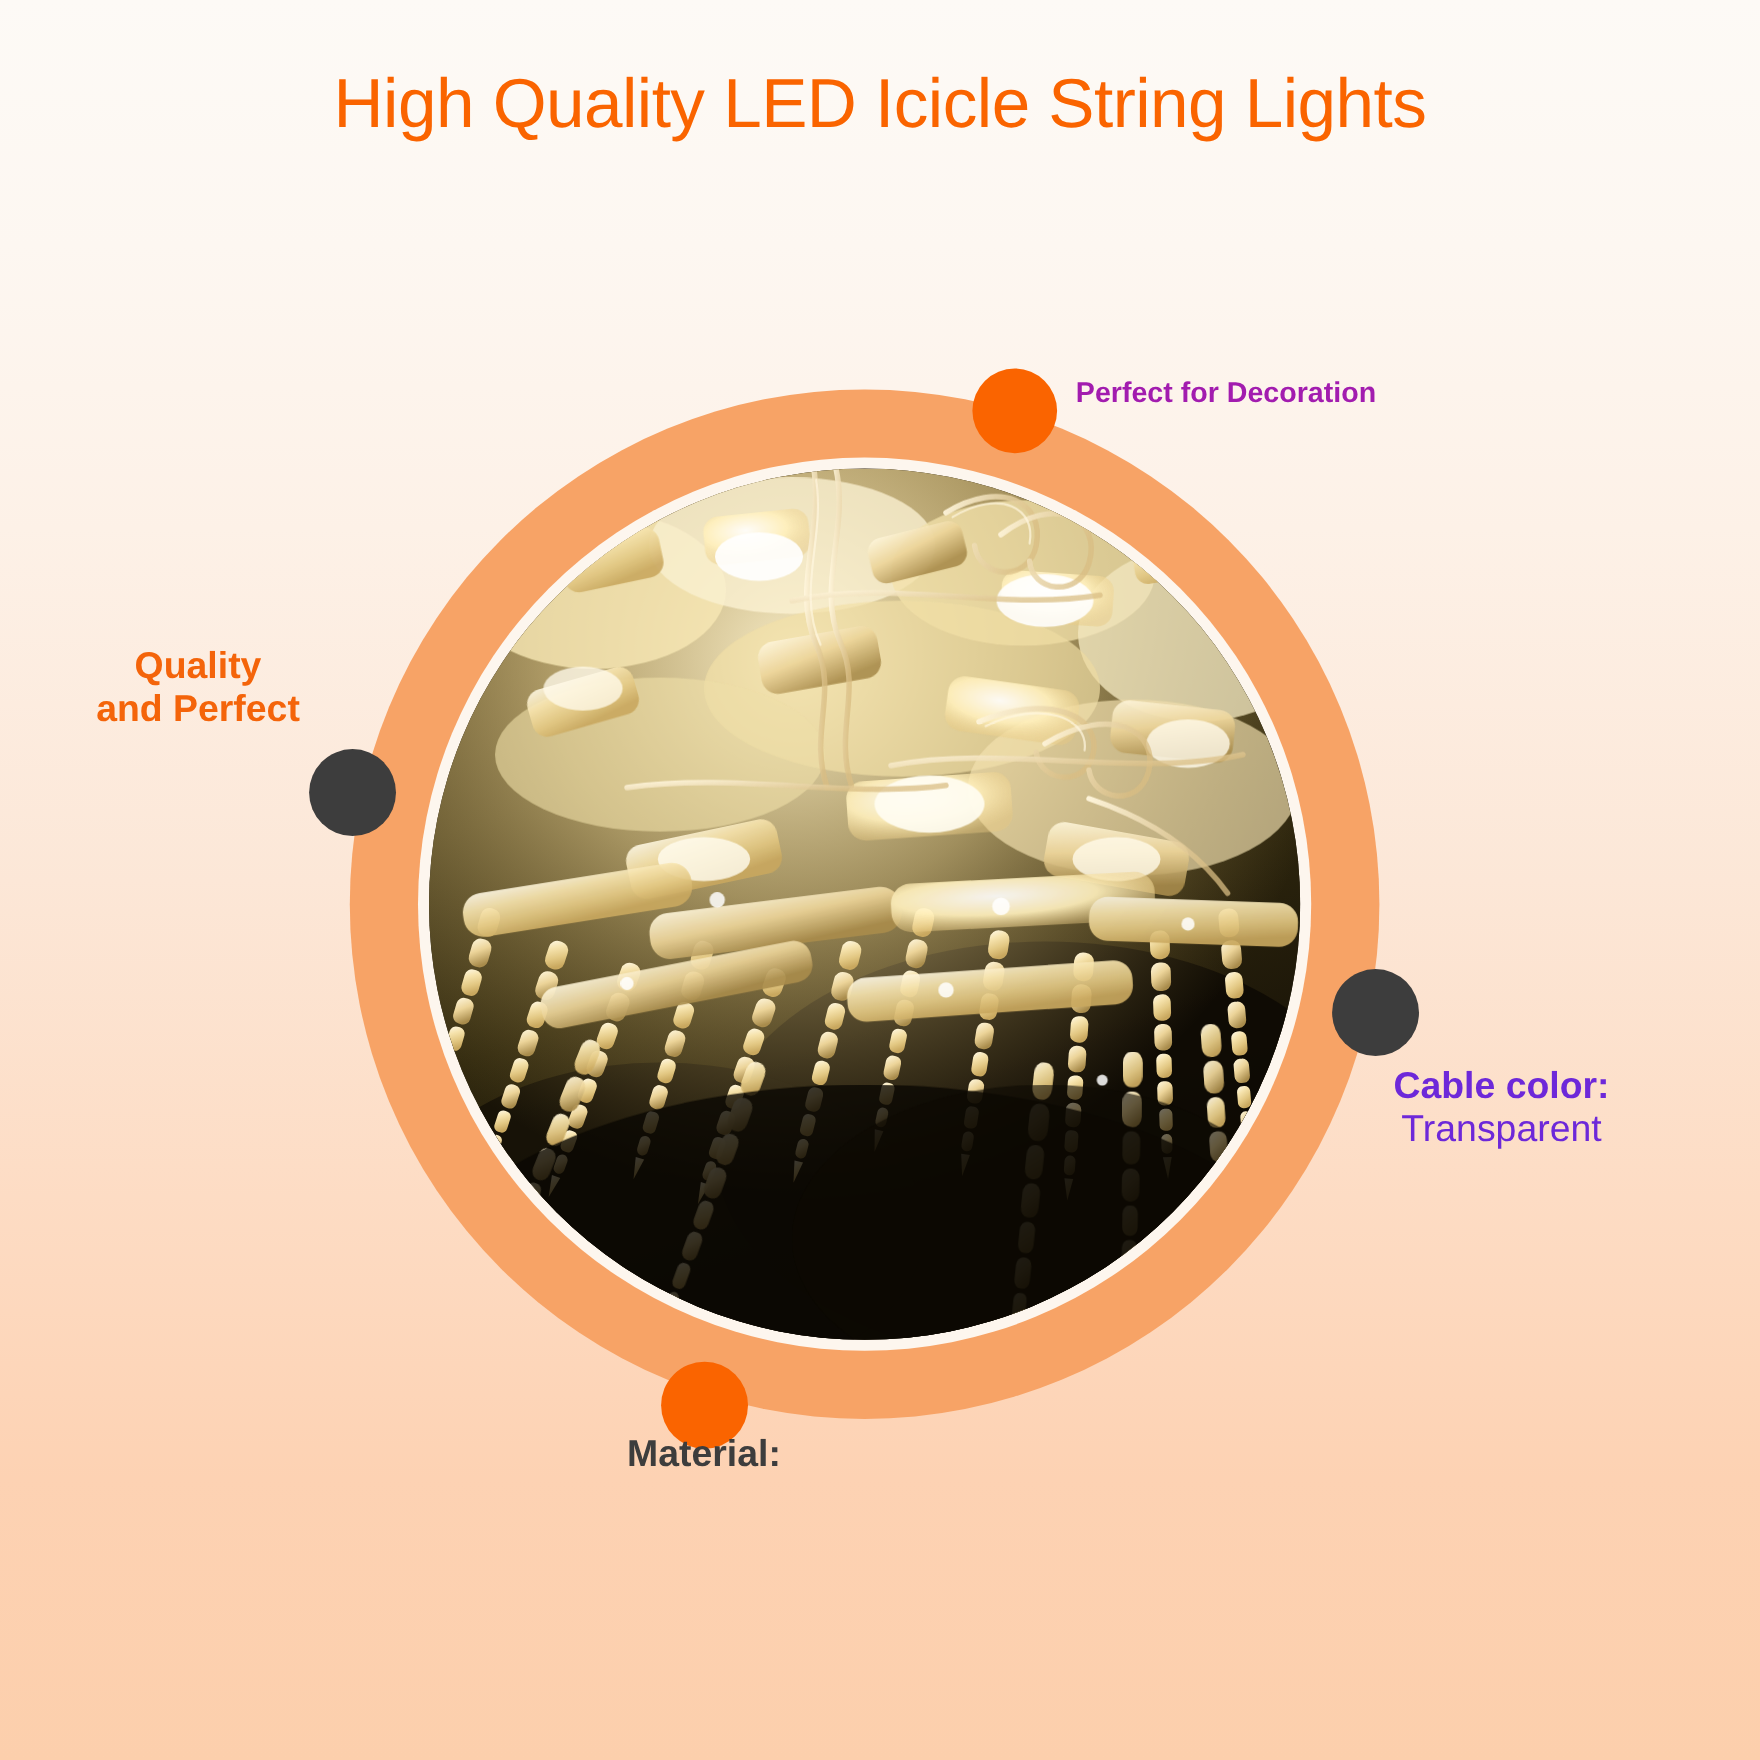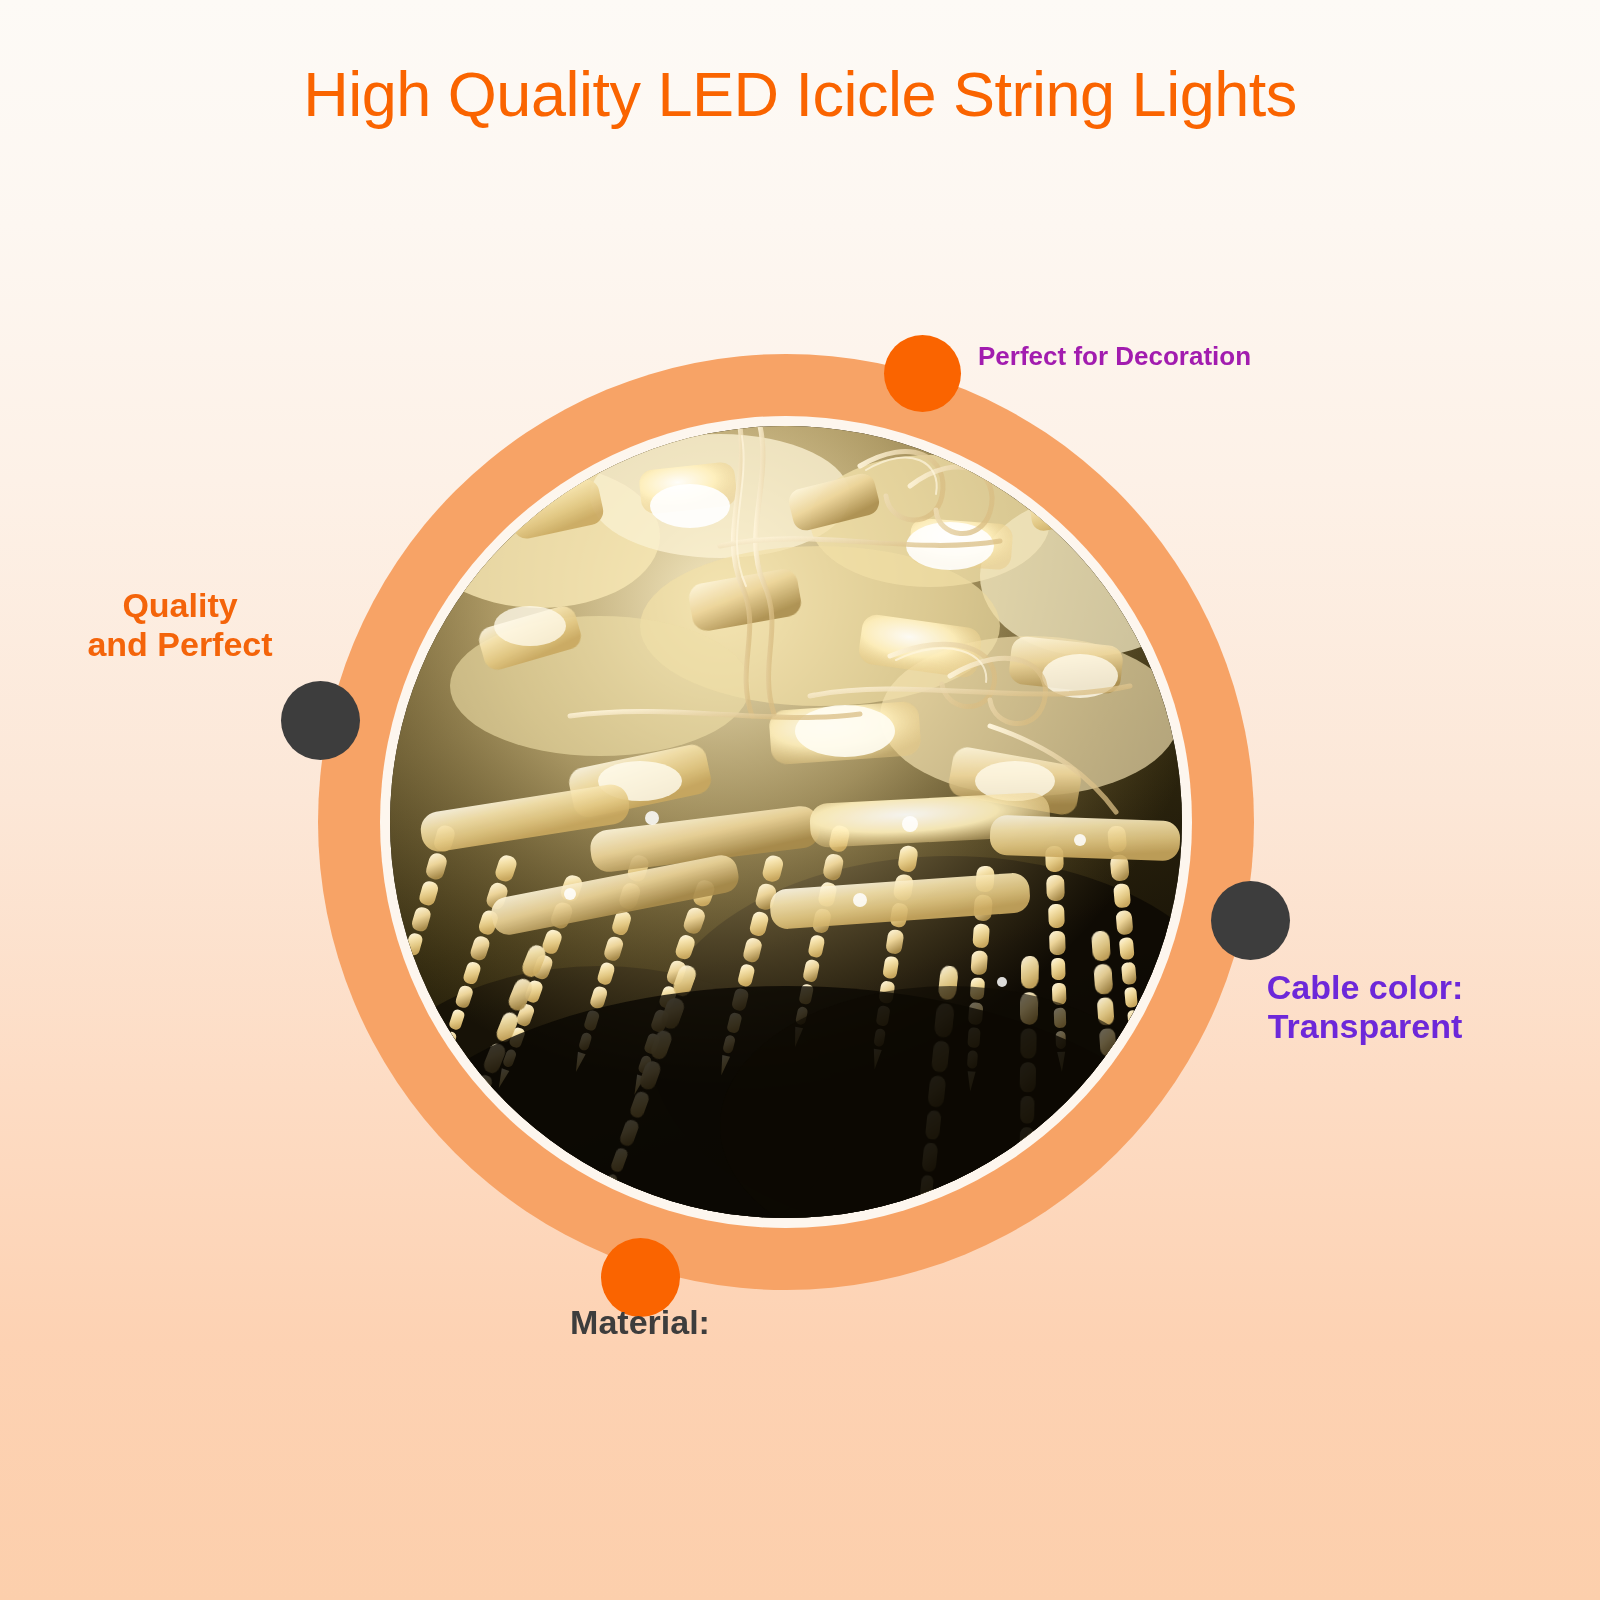--- a/index.html
+++ b/index.html
@@ -90,21 +90,21 @@
   .dot-bottom { left: 601px;  top: 1238px; width: 79px; height: 79px; }
 
   
   .label { position: absolute; }
 
   .label .line-bold {
     font-weight: bold;
     line-height: 1.16;
   }
   .label .line-reg {
-    font-weight: bold;
+    font-weight: normal;
     line-height: 1.16;
     text-align: center;
   }
 
   .label-decoration {
     left: 978px;
     top: 341px;
     font-size: 26px;
     color: #a21caf;
     white-space: nowrap;

